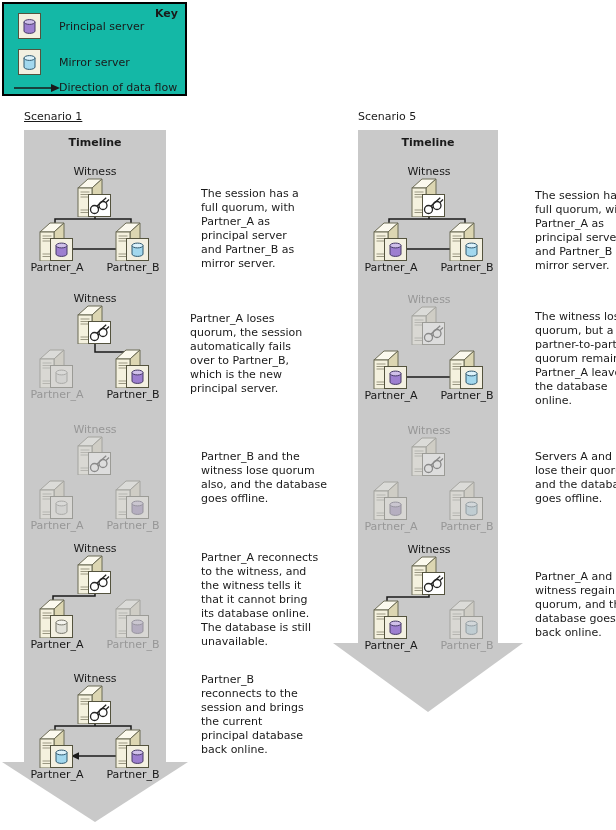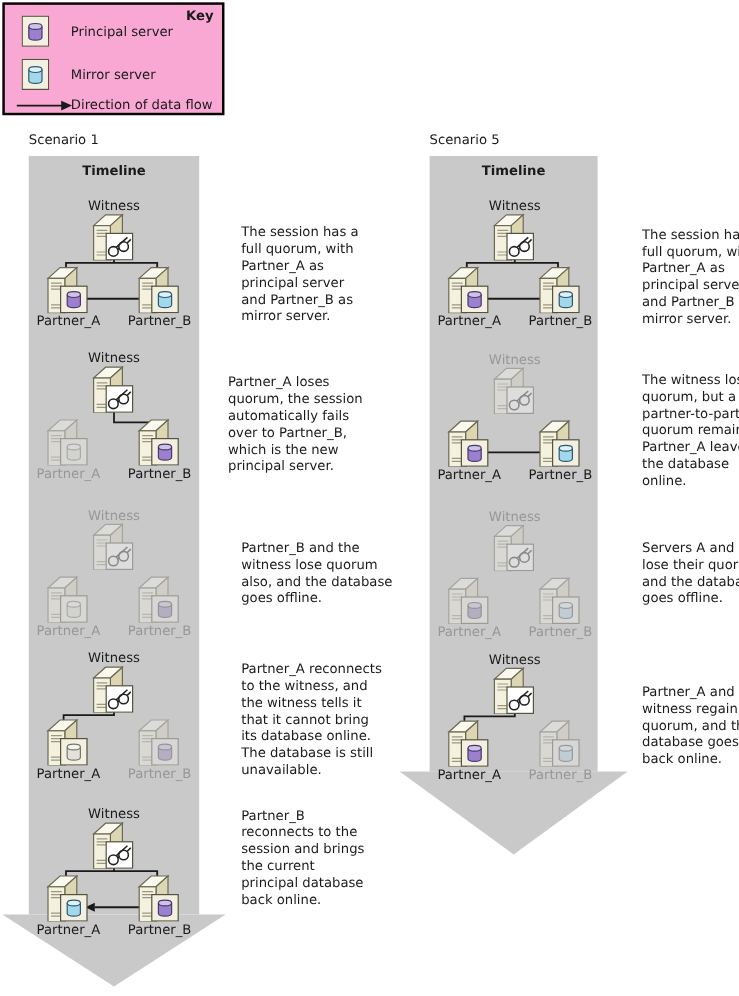--- a/index.html
+++ b/index.html
@@ -2,33 +2,33 @@
 <html><head>
 <meta charset="utf-8">
 <style>
   html,body{margin:0;padding:0;}
   #canvas{
     position:relative;width:616px;height:830px;background:#ffffff;
     font-family:"DejaVu Sans","Liberation Sans",sans-serif;
     font-size:11px;color:#1a1a1a;overflow:hidden;
   }
   
-  #key-panel{position:absolute;left:2px;top:2px;width:181px;height:90px;background:#f9a8d4;border:2px solid #000;}
+  #key-panel{position:absolute;left:2px;top:2px;width:181px;height:90px;background:#14b8a6;border:2px solid #000;}
   #key-title{position:absolute;right:7px;top:3px;font-weight:bold;}
   .key-icon{position:absolute;left:14px;}
   .key-label{position:absolute;left:55px;}
   
   .col-rect{position:absolute;background:#c9c9c9;}
   .col-tri{position:absolute;width:0;height:0;}
   #col1-rect{left:24px;top:130px;width:142px;height:632px;}
   #col1-tri{left:2px;top:762px;border-left:93px solid transparent;border-right:93px solid transparent;border-top:60px solid #c9c9c9;}
   #col2-rect{left:358px;top:130px;width:140px;height:513px;}
   #col2-tri{left:333px;top:643px;border-left:95px solid transparent;border-right:95px solid transparent;border-top:69px solid #c9c9c9;}
   .scenario-title{position:absolute;top:110px;}
-  #s1-title{left:24px;}
+  #s1-title{left:24px;text-decoration:underline;}
   #s2-title{left:358px;}
   .timeline-label{position:absolute;top:136px;text-align:center;font-weight:bold;}
   #s1-timeline{left:24px;width:142px;}
   #s2-timeline{left:358px;width:140px;}
   
   .stage{position:absolute;width:146px;height:110px;text-decoration:underline;}
   .stage svg.connectors{position:absolute;left:0;top:0;}
   .conn-path{stroke:#1a1a1a;stroke-width:1.5;fill:none;}
   .flow-line{stroke:#1a1a1a;stroke-width:1.6;fill:none;}
   .flow-head{fill:#1a1a1a;stroke:none;}

